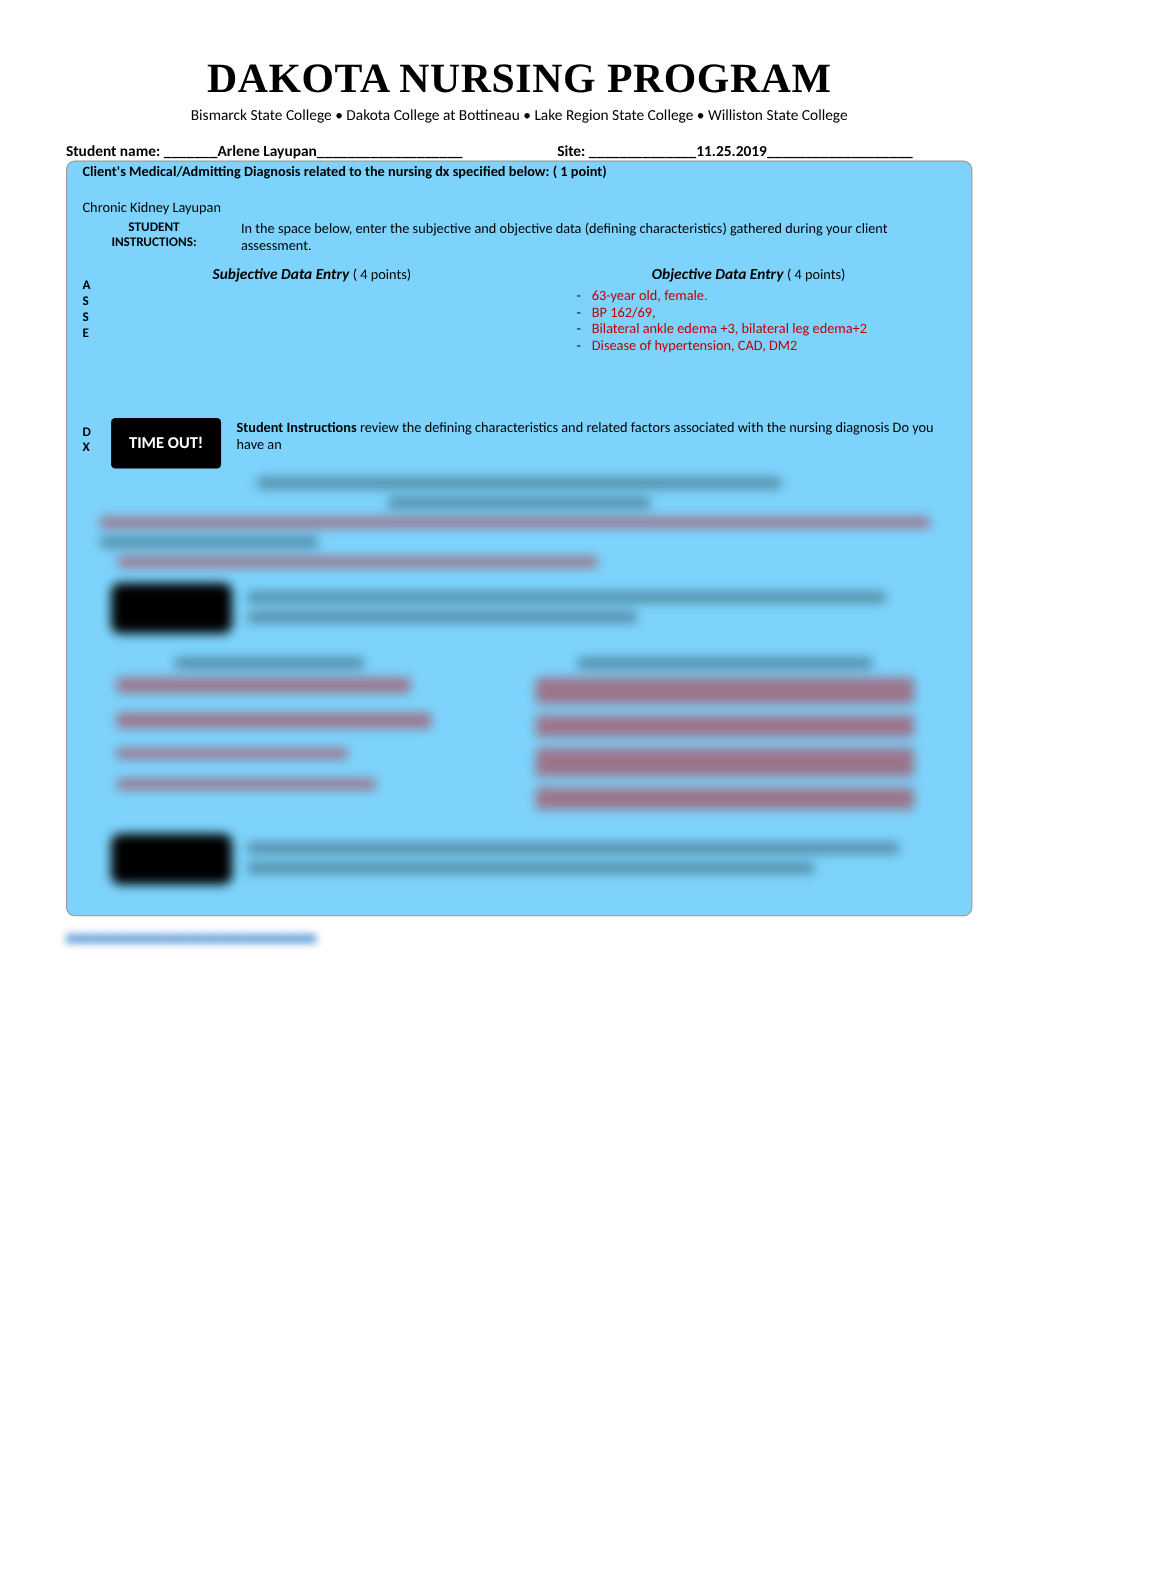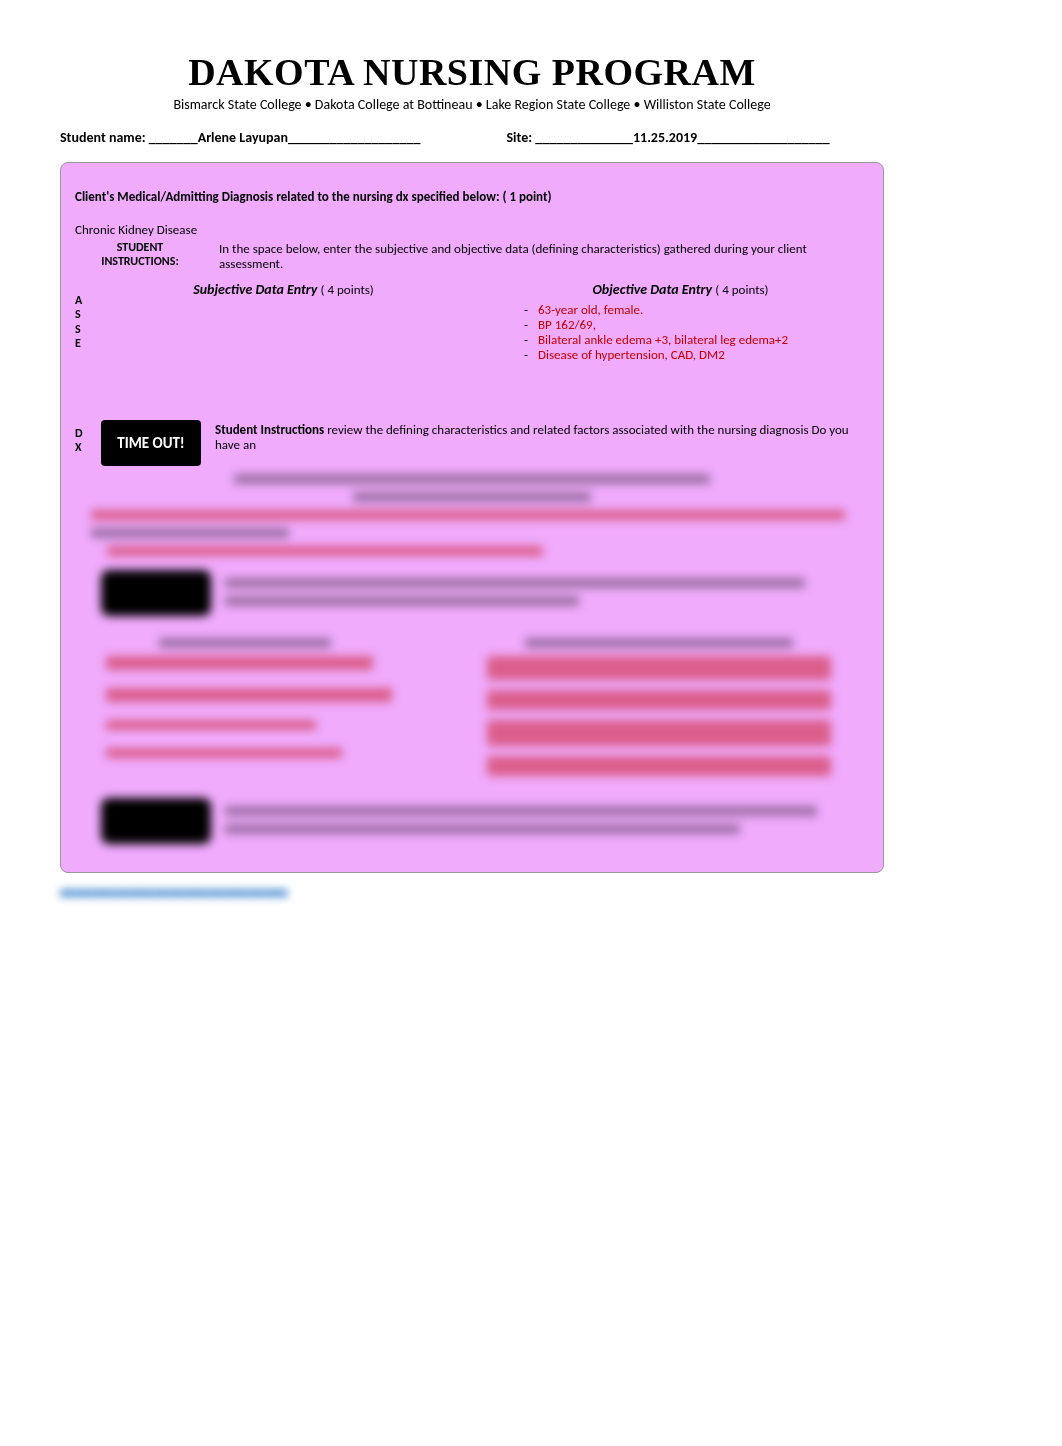--- a/index.html
+++ b/index.html
@@ -43,23 +43,22 @@
   }
   .clinical-row {
     margin-top: 14px;
     font-size: 14px;
     font-weight: bold;
   }
 
   .outer-box {
     border: 1px solid #999;
     border-radius: 8px;
-    margin-top: 16px;
-    padding: 26px 14px 14px 14px;
-    background: #f0abfc;
+    padding: 2px 14px 14px 14px;
+    background: #7dd3fc;
     position: relative;
   }
   .diag-label {
     font-size: 13px;
     font-weight: bold;
   }
   .diag-value {
     font-size: 13px;
     margin-top: 18px;
   }
@@ -220,21 +219,21 @@
       <span>Student name: </span><span>_______</span><span>Arlene Layupan</span><span>___________________</span>
     </div>
     <div>
       <span>Site: </span><span>______________</span><span>11.25.2019</span><span>___________________</span>
     </div>
   </div>
 
 
   <div class="outer-box">
     <div class="diag-label">Client's Medical/Admitting Diagnosis related to the nursing dx specified below: ( 1 point)</div>
-    <div class="diag-value">Chronic Kidney Disease</div>
+    <div class="diag-value">Chronic Kidney Layupan</div>
 
     <div class="instr-row">
       <div class="instr-label">
         <span>STUDENT</span><br>
         <span>INSTRUCTIONS:</span>
       </div>
       <div class="instr-text">In the space below, enter the subjective and objective data (defining characteristics) gathered during your client assessment.</div>
     </div>
 
     <div class="asse-block">

